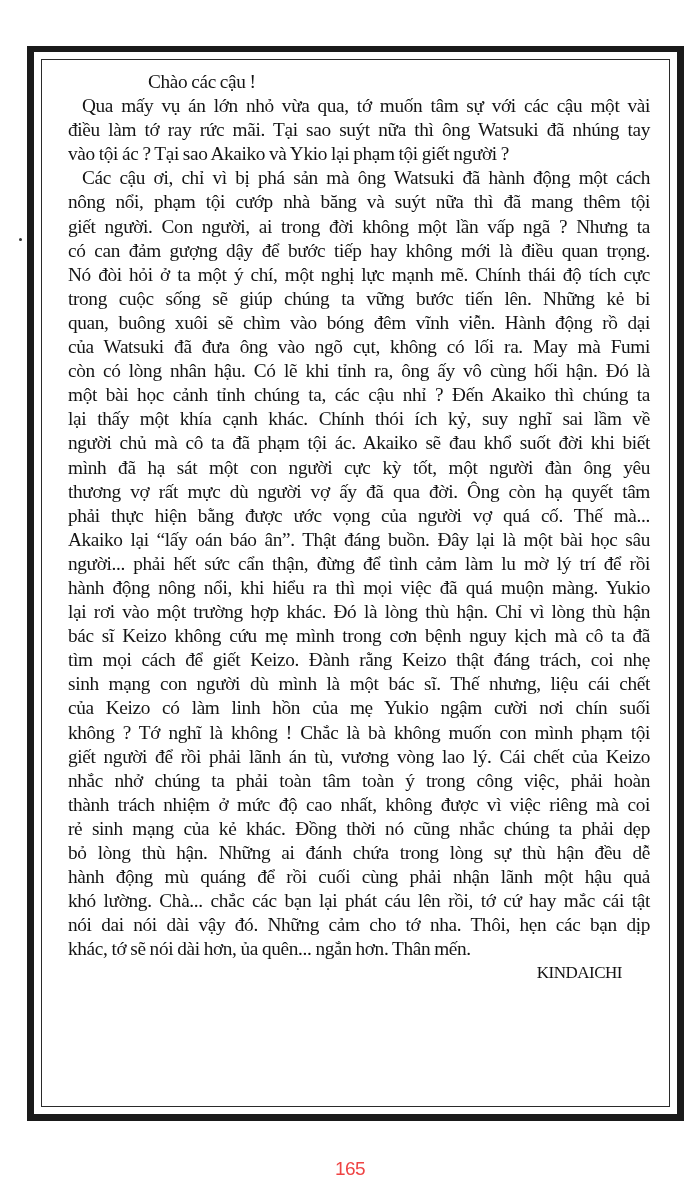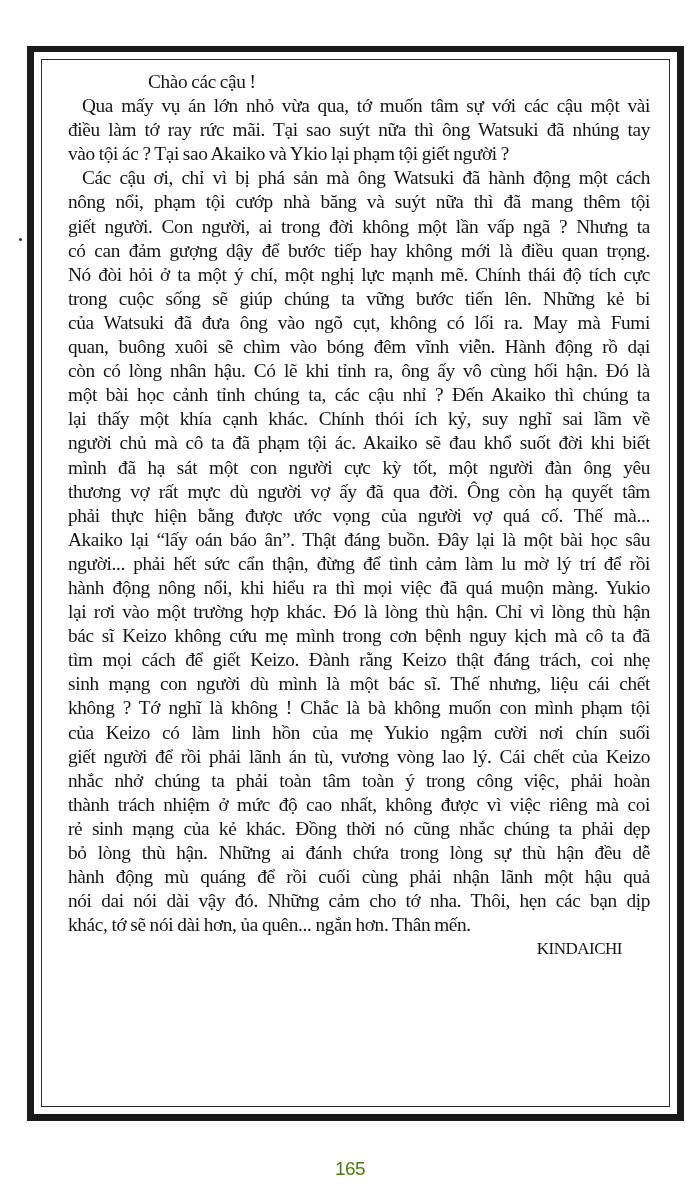--- a/index.html
+++ b/index.html
@@ -58,21 +58,21 @@
       letter-spacing: -0.5px;
     }
     .page-number {
       position: absolute;
       left: 0; width: 700px;
       top: 1158px;
       text-align: center;
       font-family: "Liberation Sans", "DejaVu Sans", sans-serif;
       font-style: normal;
       font-size: 19px;
-      color: #4d7c0f;
+      color: #ef4444;
       letter-spacing: -0.5px;
     }
     .margin-dot {
       position: absolute;
       left: 19px; top: 238px;
       width: 3px; height: 3px;
       background: #333;
       border-radius: 50%;
     }
   </style>
@@ -87,43 +87,44 @@
     <span class="greeting">Chào các cậu !</span>
     <span class="line indent">Qua mấy vụ án lớn nhỏ vừa qua, tớ muốn tâm sự với các cậu một vài</span>
     <span class="line">điều làm tớ ray rức mãi. Tại sao suýt nữa thì ông Watsuki đã nhúng tay</span>
     <span class="line last">vào tội ác ? Tại sao Akaiko và Ykio lại phạm tội giết người ?</span>
     <span class="line indent">Các cậu ơi, chỉ vì bị phá sản mà ông Watsuki đã hành động một cách</span>
     <span class="line">nông nổi, phạm tội cướp nhà băng và suýt nữa thì đã mang thêm tội</span>
     <span class="line">giết người. Con người, ai trong đời không một lần vấp ngã ? Nhưng ta</span>
     <span class="line">có can đảm gượng dậy để bước tiếp hay không mới là điều quan trọng.</span>
     <span class="line">Nó đòi hỏi ở ta một ý chí, một nghị lực mạnh mẽ. Chính thái độ tích cực</span>
     <span class="line">trong cuộc sống sẽ giúp chúng ta vững bước tiến lên. Những kẻ bi</span>
+    <span class="line">quan, buông xuôi sẽ chìm vào bóng đêm vĩnh viễn. Hành động rồ dại</span>
     <span class="line">của Watsuki đã đưa ông vào ngõ cụt, không có lối ra. May mà Fumi</span>
-    <span class="line">quan, buông xuôi sẽ chìm vào bóng đêm vĩnh viễn. Hành động rồ dại</span>
     <span class="line">còn có lòng nhân hậu. Có lẽ khi tỉnh ra, ông ấy vô cùng hối hận. Đó là</span>
     <span class="line">một bài học cảnh tỉnh chúng ta, các cậu nhỉ ? Đến Akaiko thì chúng ta</span>
     <span class="line">lại thấy một khía cạnh khác. Chính thói ích kỷ, suy nghĩ sai lầm về</span>
     <span class="line">người chủ mà cô ta đã phạm tội ác. Akaiko sẽ đau khổ suốt đời khi biết</span>
     <span class="line">mình đã hạ sát một con người cực kỳ tốt, một người đàn ông yêu</span>
     <span class="line">thương vợ rất mực dù người vợ ấy đã qua đời. Ông còn hạ quyết tâm</span>
     <span class="line">phải thực hiện bằng được ước vọng của người vợ quá cố. Thế mà...</span>
     <span class="line">Akaiko lại “lấy oán báo ân”. Thật đáng buồn. Đây lại là một bài học sâu</span>
     <span class="line">người... phải hết sức cẩn thận, đừng để tình cảm làm lu mờ lý trí để rồi</span>
     <span class="line">hành động nông nổi, khi hiểu ra thì mọi việc đã quá muộn màng. Yukio</span>
     <span class="line">lại rơi vào một trường hợp khác. Đó là lòng thù hận. Chỉ vì lòng thù hận</span>
     <span class="line">bác sĩ Keizo không cứu mẹ mình trong cơn bệnh nguy kịch mà cô ta đã</span>
     <span class="line">tìm mọi cách để giết Keizo. Đành rằng Keizo thật đáng trách, coi nhẹ</span>
     <span class="line">sinh mạng con người dù mình là một bác sĩ. Thế nhưng, liệu cái chết</span>
+    <span class="line">của Keizo có làm linh hồn của mẹ Yukio ngậm cười nơi chín suối</span>
     <span class="line">không ? Tớ nghĩ là không ! Chắc là bà không muốn con mình phạm tội</span>
-    <span class="line">của Keizo có làm linh hồn của mẹ Yukio ngậm cười nơi chín suối</span>
     <span class="line">giết người để rồi phải lãnh án tù, vương vòng lao lý. Cái chết của Keizo</span>
     <span class="line">nhắc nhở chúng ta phải toàn tâm toàn ý trong công việc, phải hoàn</span>
     <span class="line">thành trách nhiệm ở mức độ cao nhất, không được vì việc riêng mà coi</span>
     <span class="line">rẻ sinh mạng của kẻ khác. Đồng thời nó cũng nhắc chúng ta phải dẹp</span>
     <span class="line">bỏ lòng thù hận. Những ai đánh chứa trong lòng sự thù hận đều dễ</span>
     <span class="line">hành động mù quáng để rồi cuối cùng phải nhận lãnh một hậu quả</span>
+    <span class="line">khó lường. Chà... chắc các bạn lại phát cáu lên rồi, tớ cứ hay mắc cái tật</span>
     <span class="line">nói dai nói dài vậy đó. Những cảm cho tớ nha. Thôi, hẹn các bạn dịp</span>
     <span class="line last">khác, tớ sẽ nói dài hơn, ủa quên... ngắn hơn. Thân mến.</span>
     <span class="signature">KINDAICHI</span>
   </div>
 </div>
 
 <div class="page-number">165</div>
 
 </body></html>

